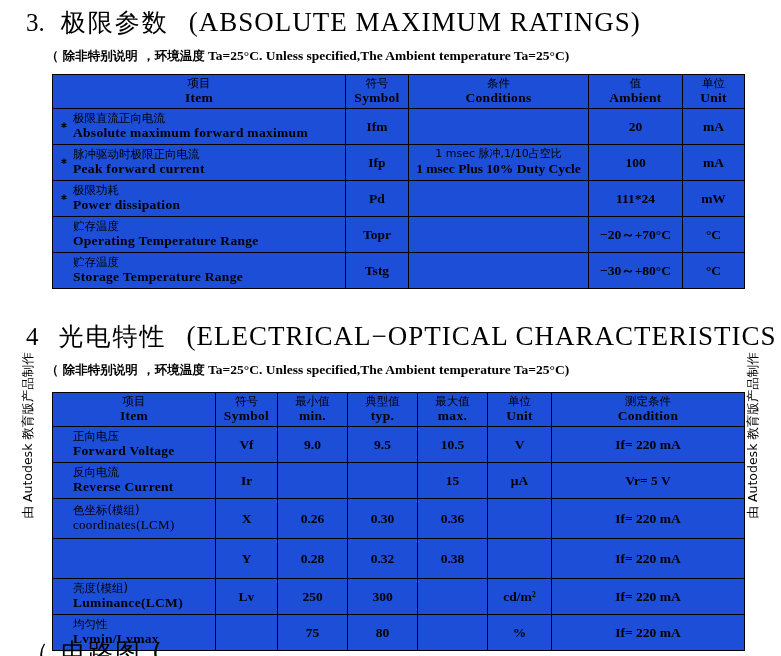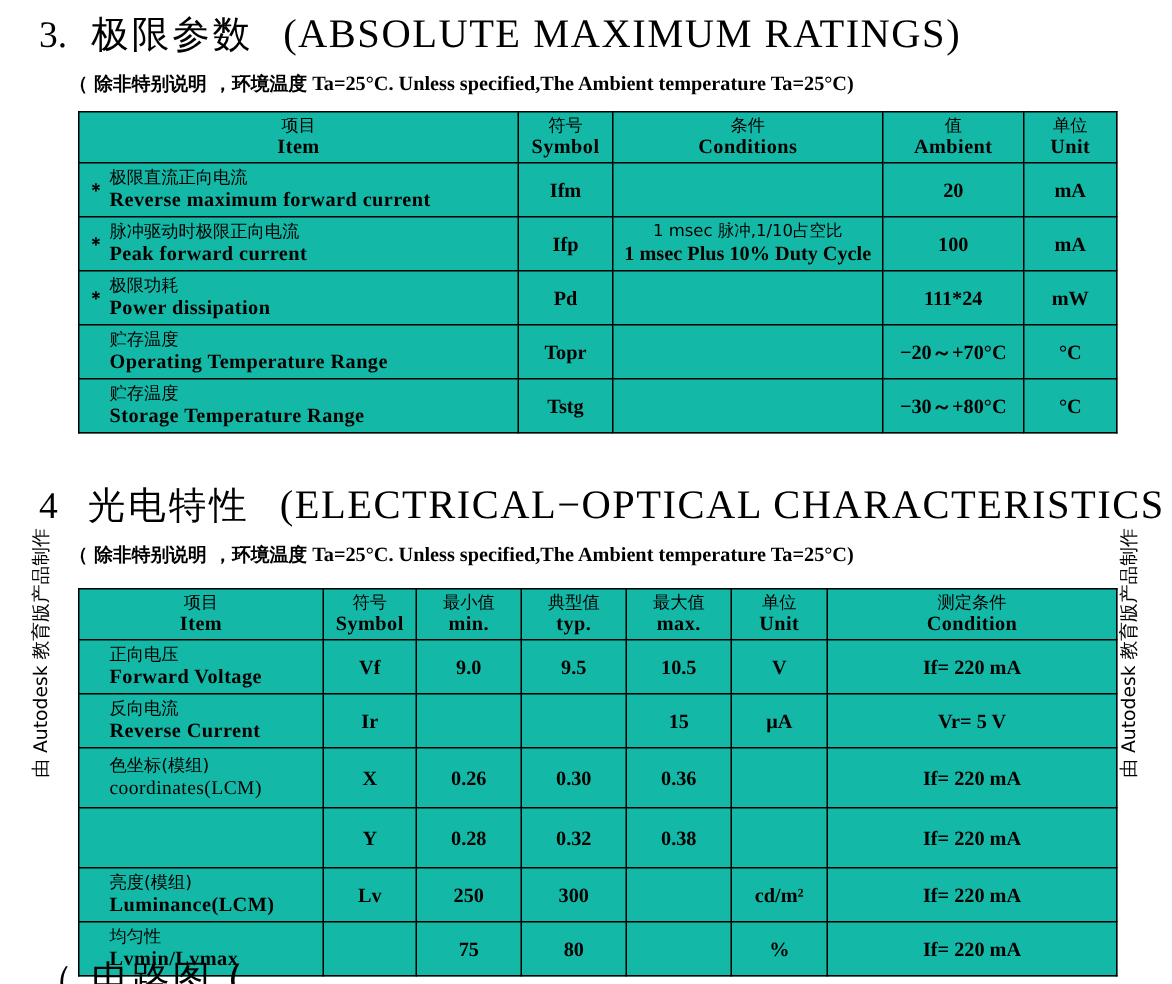--- a/index.html
+++ b/index.html
@@ -51,21 +51,21 @@
     font-family: "DejaVu Sans", sans-serif;
     font-weight: bold;
     font-size: 12.5px;
   }
 
   
   table.spec {
     position: absolute;
     border-collapse: collapse;
     table-layout: fixed;
-    background: #14b8a6;
+    background: #1d4ed8;
   }
   table.spec td {
     border: 1px solid #000;
     text-align: center;
     vertical-align: middle;
     padding: 1px 2px;
     font-family: "Liberation Serif", serif;
     font-weight: bold;
     font-size: 13.5px;
   }
@@ -200,21 +200,21 @@
         <td class="hdr">
           <span class="cnsm">单位</span>
           <span class="ensm">Unit</span>
         </td>
       </tr>
 
       <tr>
         <td class="item-cell" style="height:33px">
           <span class="star">＊</span>
           <span class="cnsm">极限直流正向电流</span>
-          <span class="ensm">Reverse  maximum  forward  current</span>
+          <span class="ensm">Absolute  maximum  forward  maximum</span>
         </td>
         <td>Ifm</td>
         <td class="cond2">
           <span class="cn"></span>
           <span></span>
         </td>
         <td>20</td>
         <td>mA</td>
       </tr>
 

